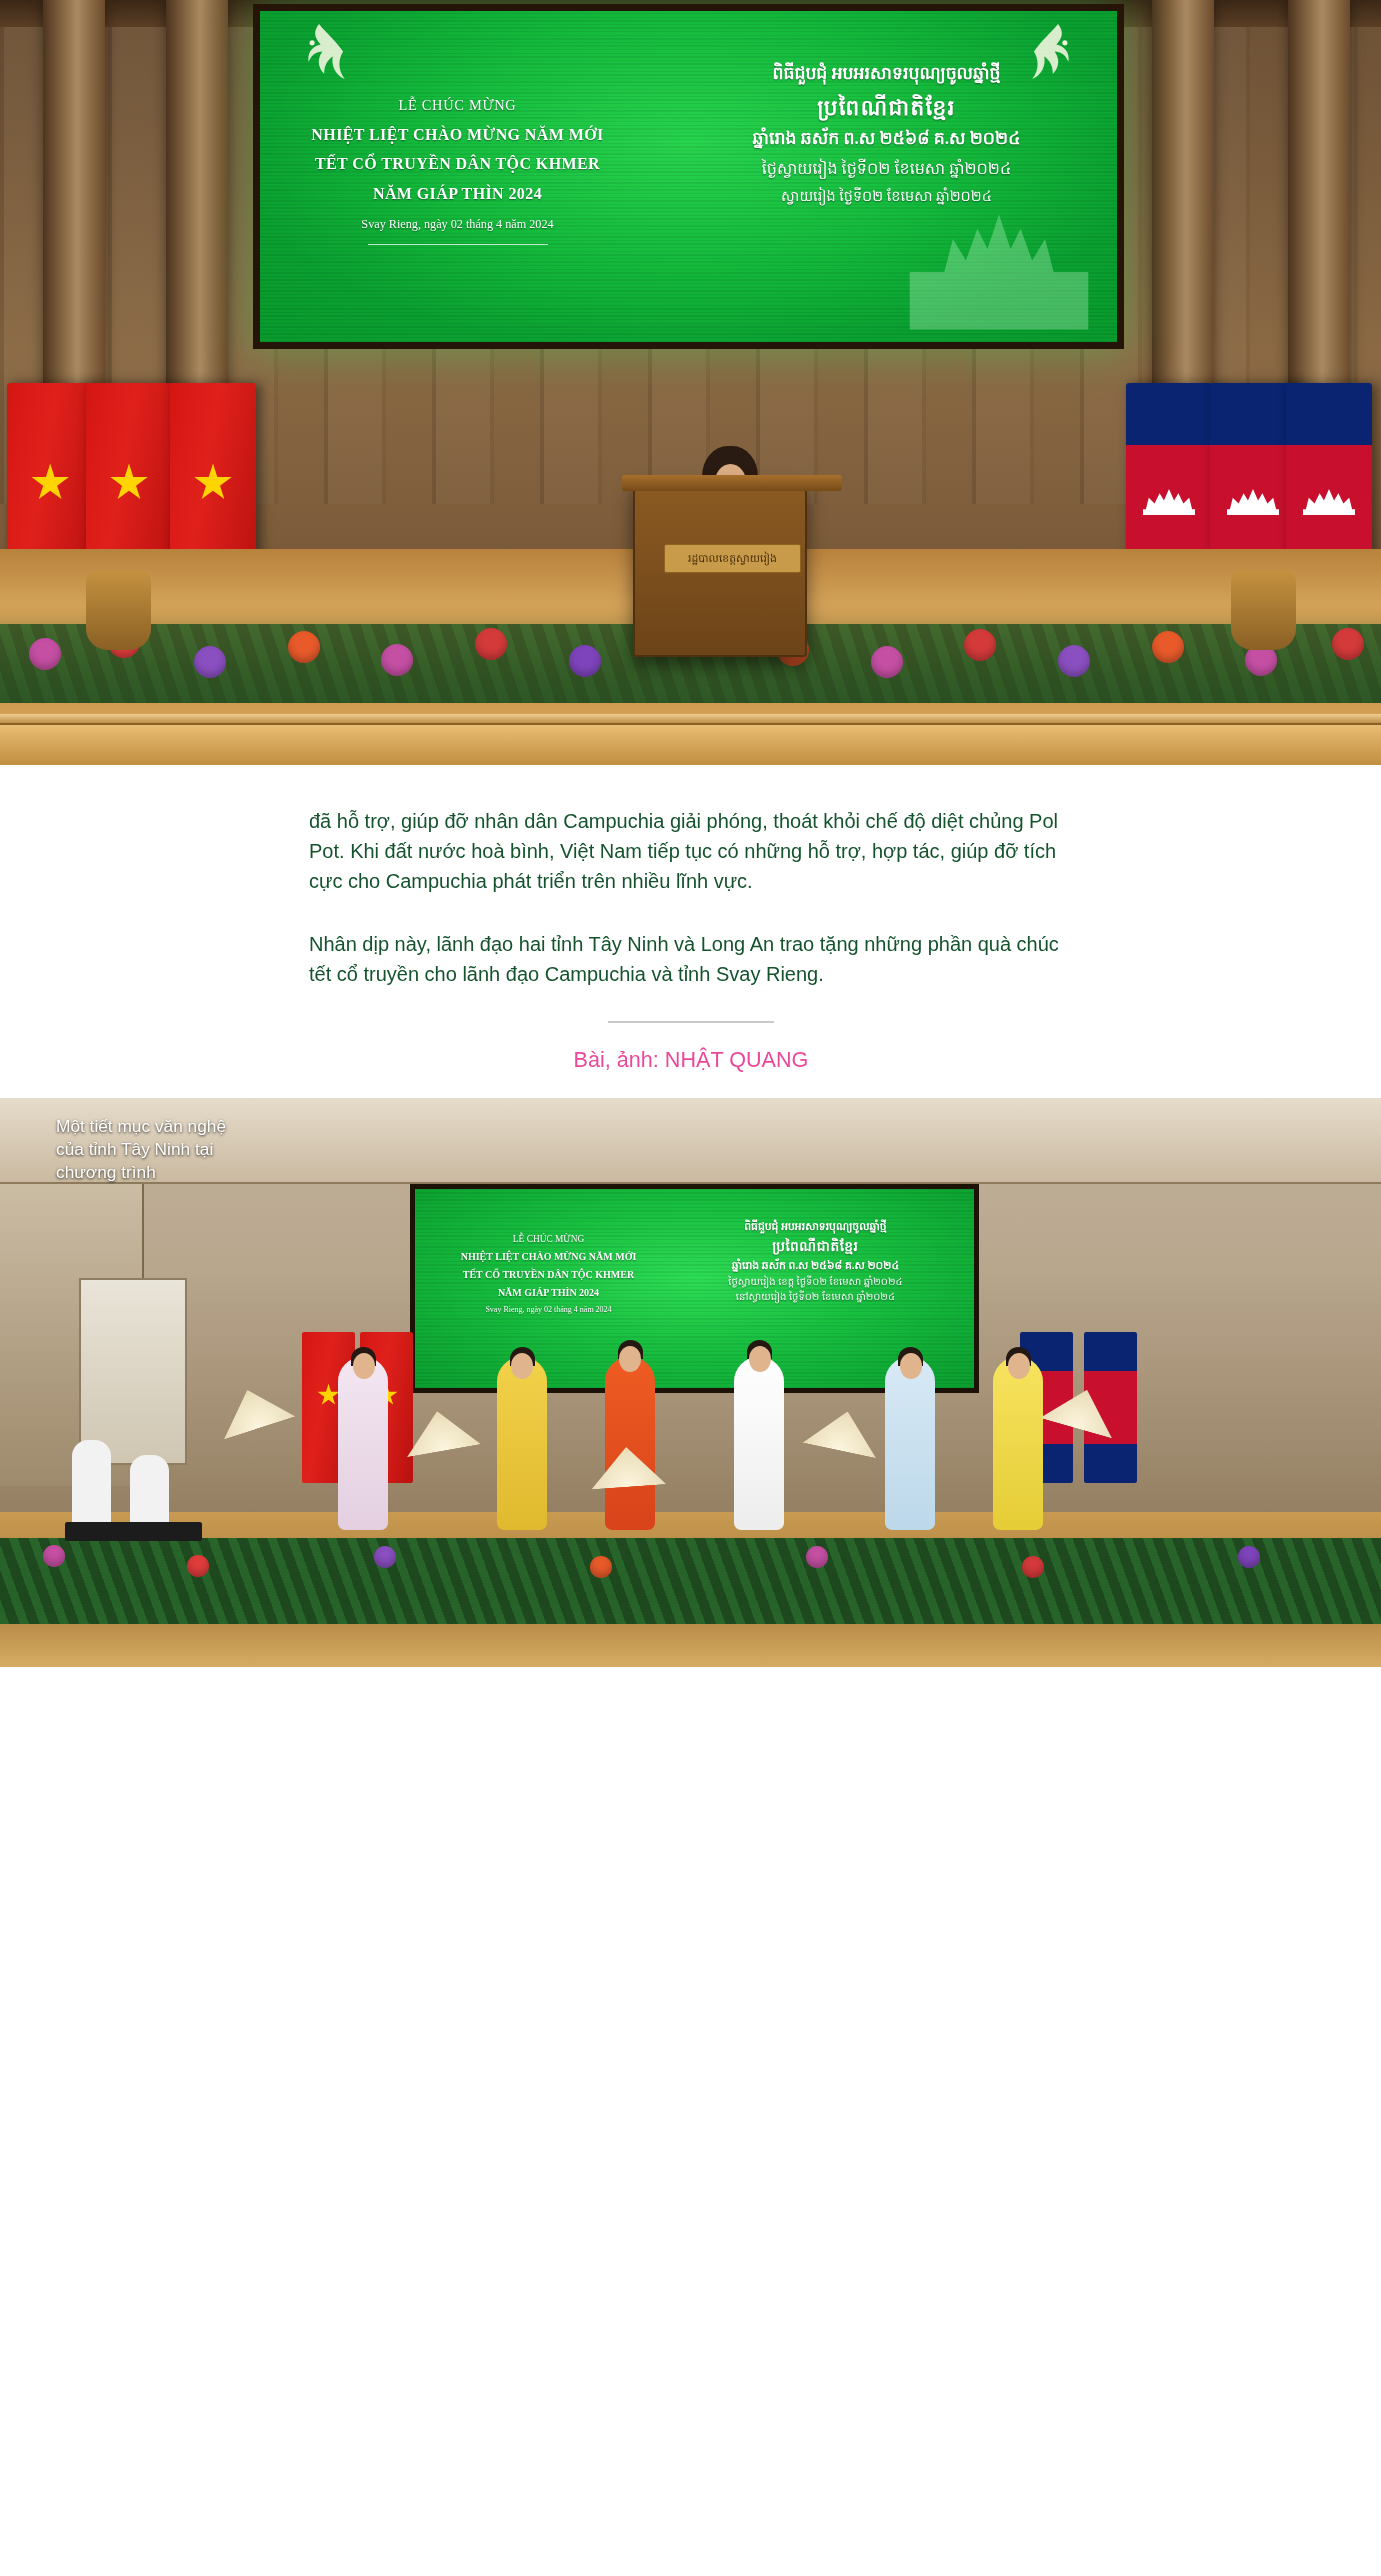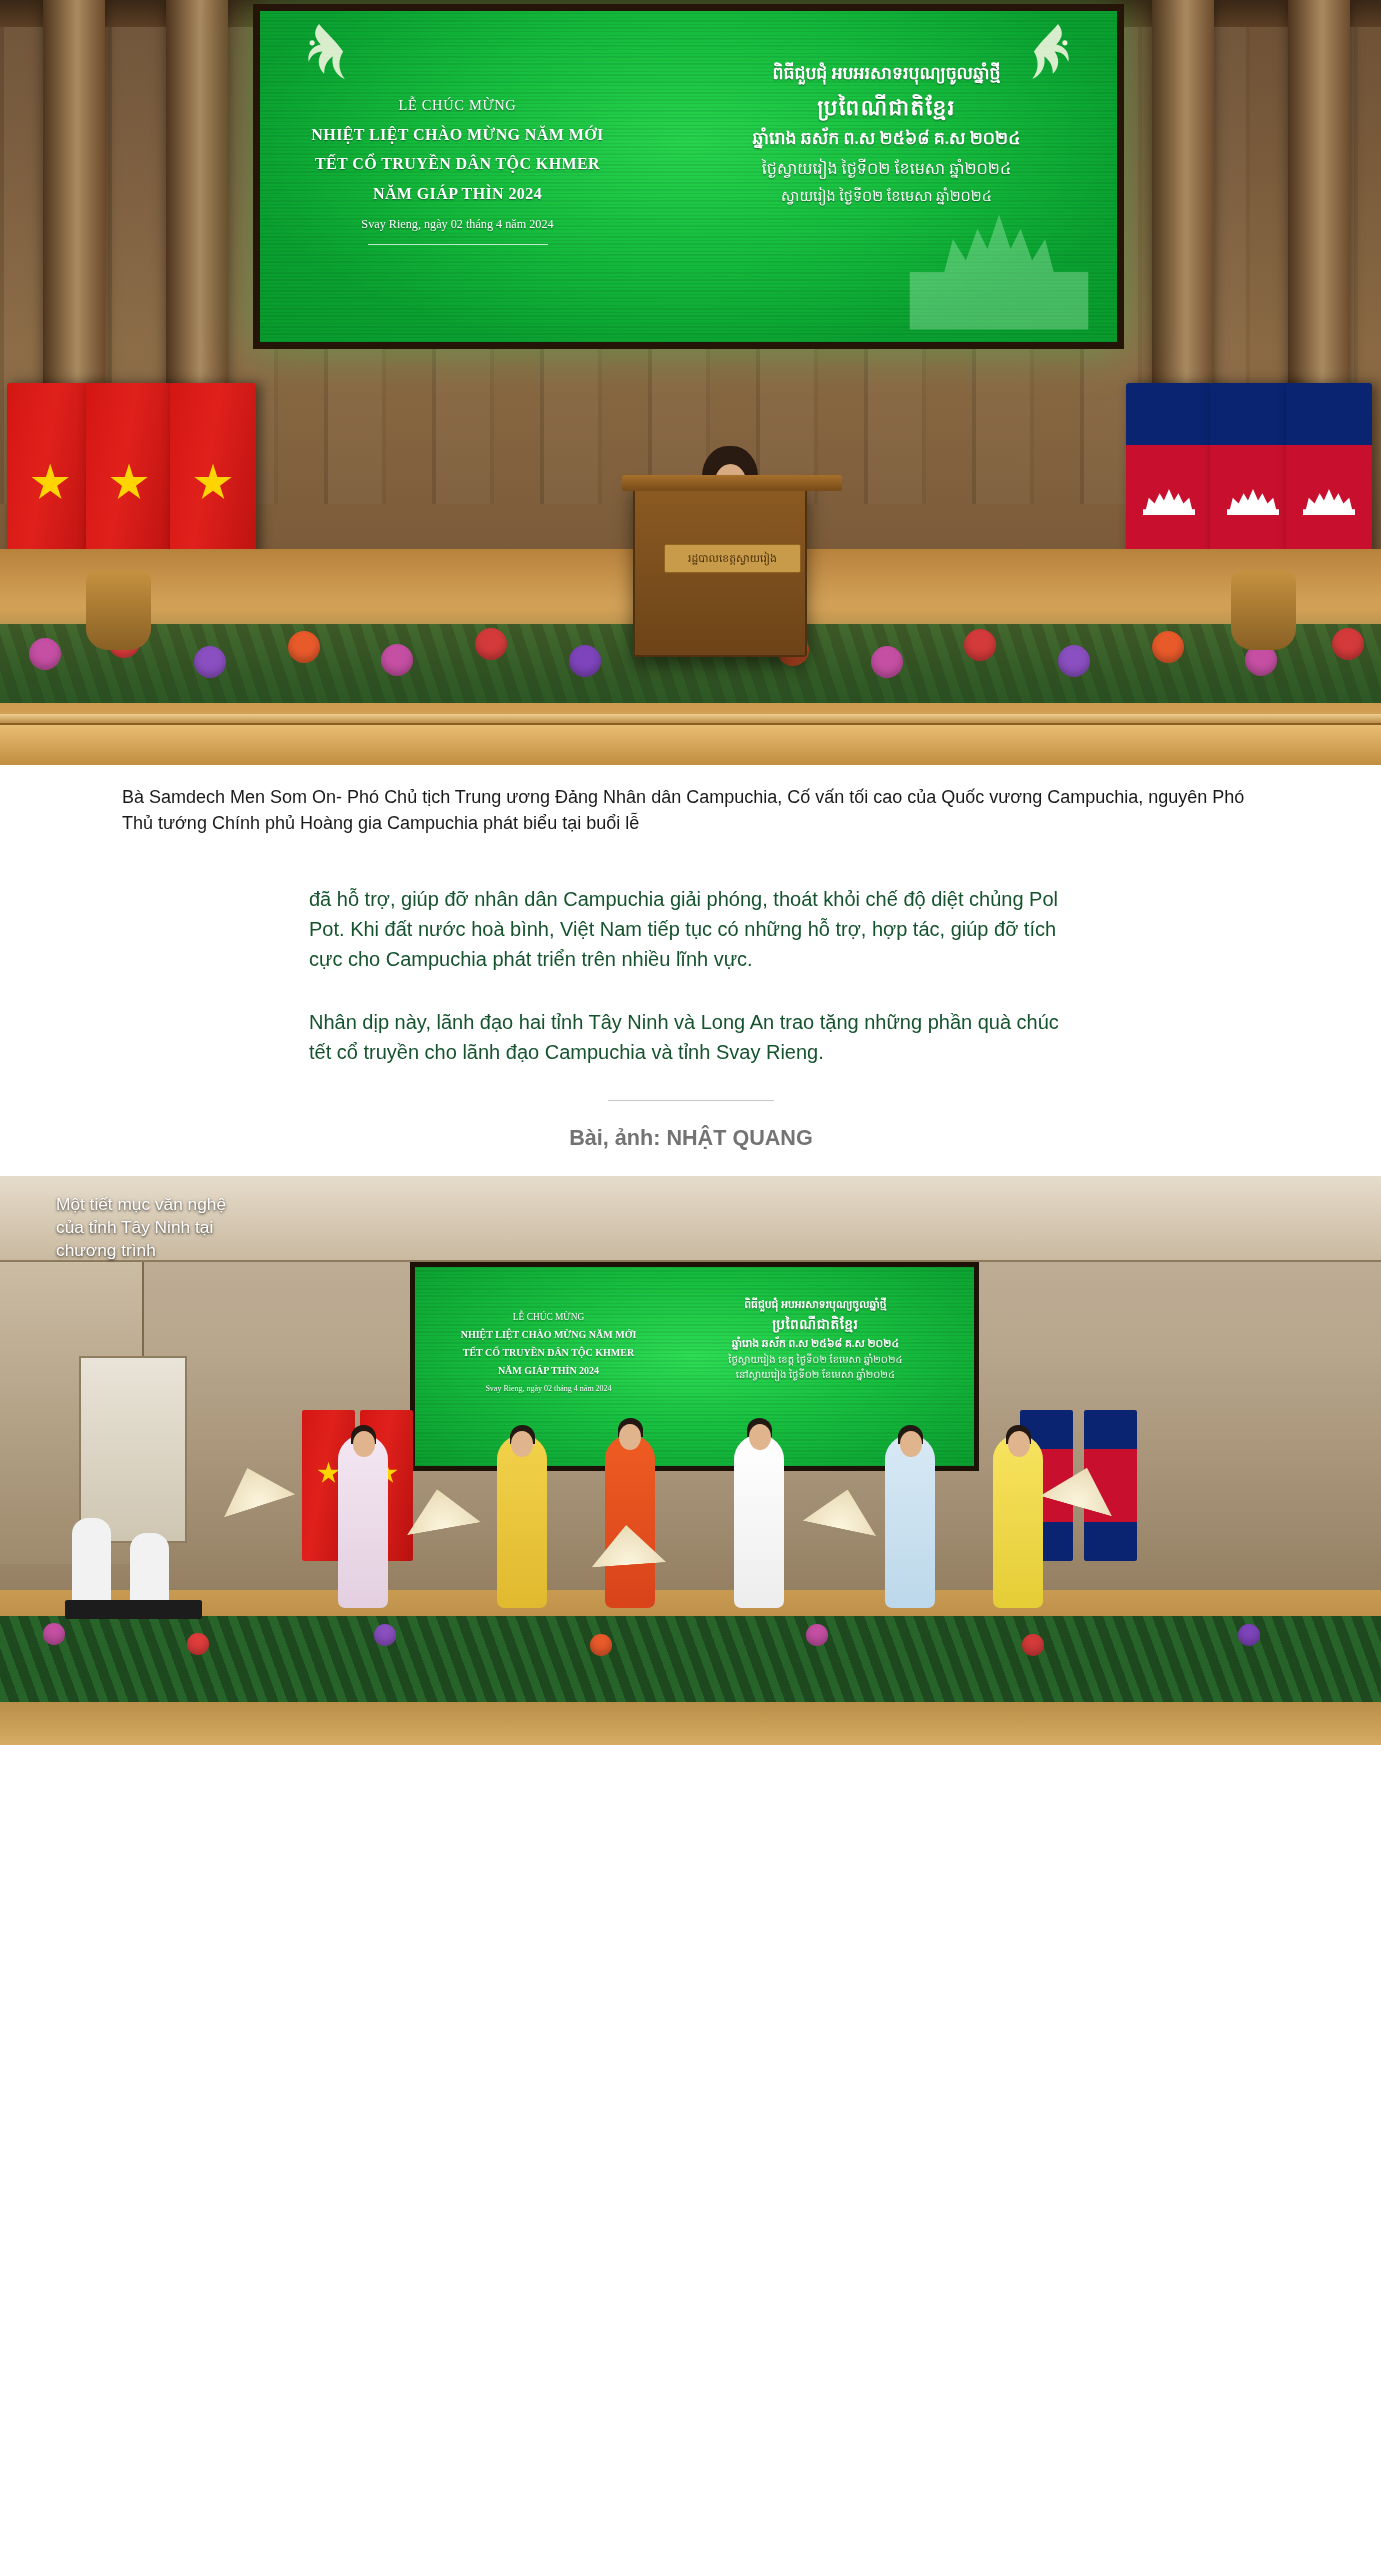--- a/index.html
+++ b/index.html
@@ -240,22 +240,22 @@
     padding: 0 317px 0 309px;
     font-family: "Liberation Sans", sans-serif;
   }
   .divider {
     width: 166px; height: 1.4px; background: #c9c9c9;
     margin: 13px auto 24.5px auto;
   }
   .byline {
     text-align: center;
     font-size: 21.6px;
-    font-weight: bold;
-    color: #737373;
+    font-weight: normal;
+    color: #ec4899;
     margin-bottom: 10px;
   }
   .design {
     text-align: center;
     font-size: 18.7px;
     font-weight: bold;
     color: #7a7a7a;
     margin-bottom: 26px;
   }
 
@@ -459,23 +459,20 @@
     <div class="podium">
       <div class="podium-top"></div>
       <div class="podium-plate">រដ្ឋបាលខេត្តស្វាយរៀង</div>
     </div>
 
     <div class="stage-triangles"></div>
     <div class="stage-edge"></div>
     <div class="stage-front"></div>
   </div>
 
-  <div class="caption-block">
-    <div class="caption">Bà Samdech Men Som On- Phó Chủ tịch Trung ương Đảng Nhân dân Campuchia, Cố vấn tối cao của Quốc vương Campuchia, nguyên Phó Thủ tướng Chính phủ Hoàng gia Campuchia phát biểu tại buổi lễ</div>
-  </div>
 
   <div class="article">
     <p>đã hỗ trợ, giúp đỡ nhân dân Campuchia giải phóng, thoát khỏi chế độ diệt chủng Pol Pot. Khi đất nước hoà bình, Việt Nam tiếp tục có những hỗ trợ, hợp tác, giúp đỡ tích cực cho Campuchia phát triển trên nhiều lĩnh vực.</p>
     <p>Nhân dịp này, lãnh đạo hai tỉnh Tây Ninh và Long An trao tặng những phần quà chúc tết cổ truyền cho lãnh đạo Campuchia và tỉnh Svay Rieng.</p>
 
     <div class="divider"></div>
     <div class="byline">Bài, ảnh: NHẬT QUANG</div>
   </div>
 
   <div class="photo2">

